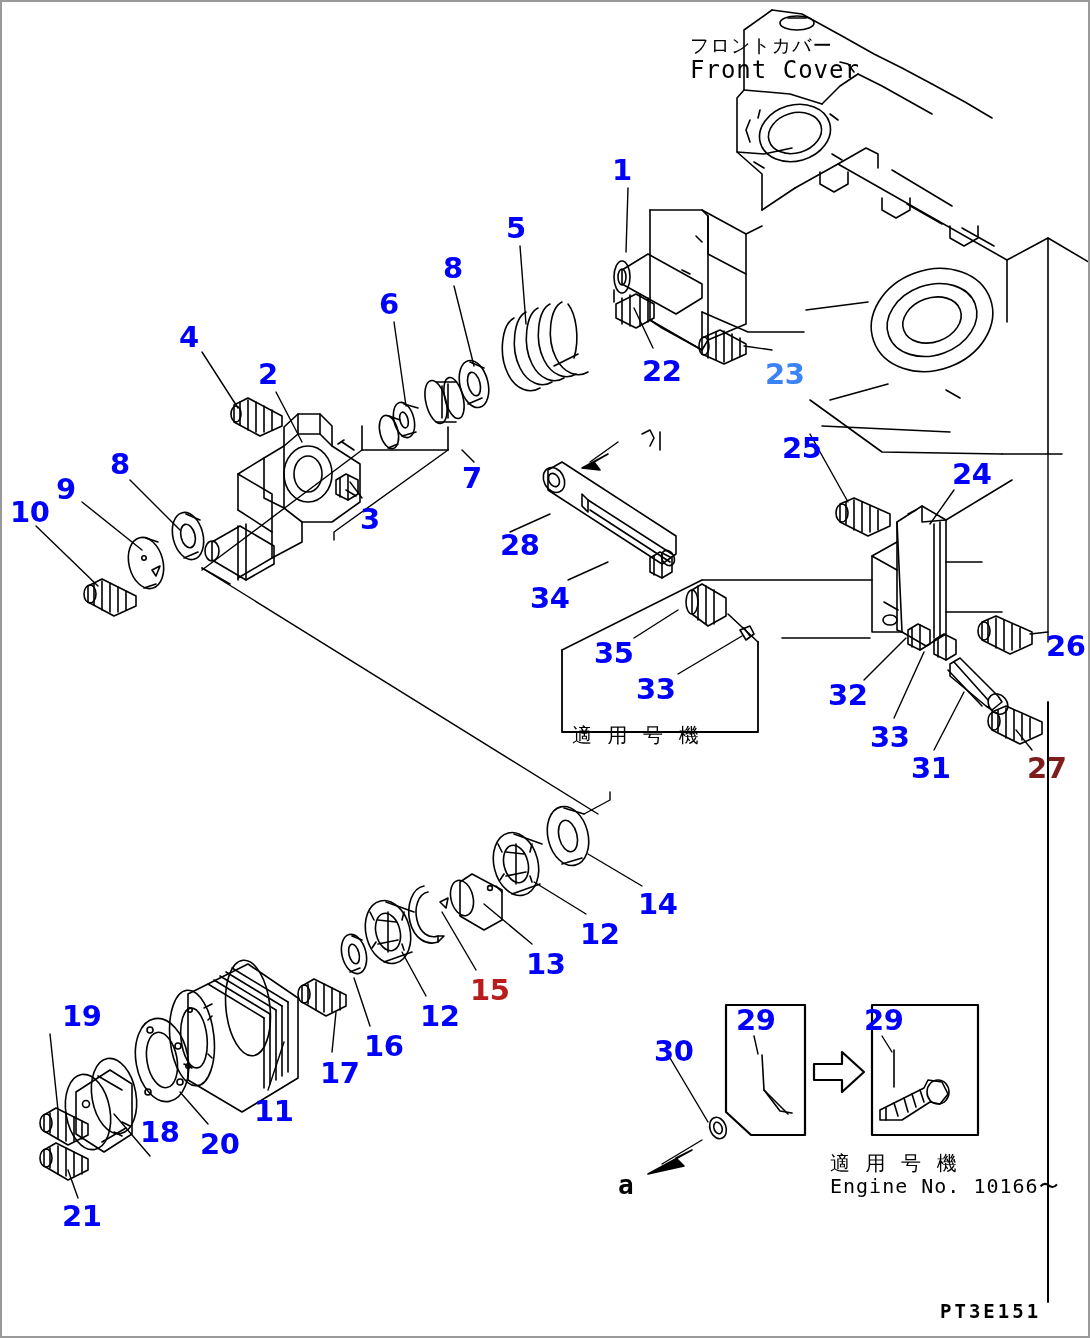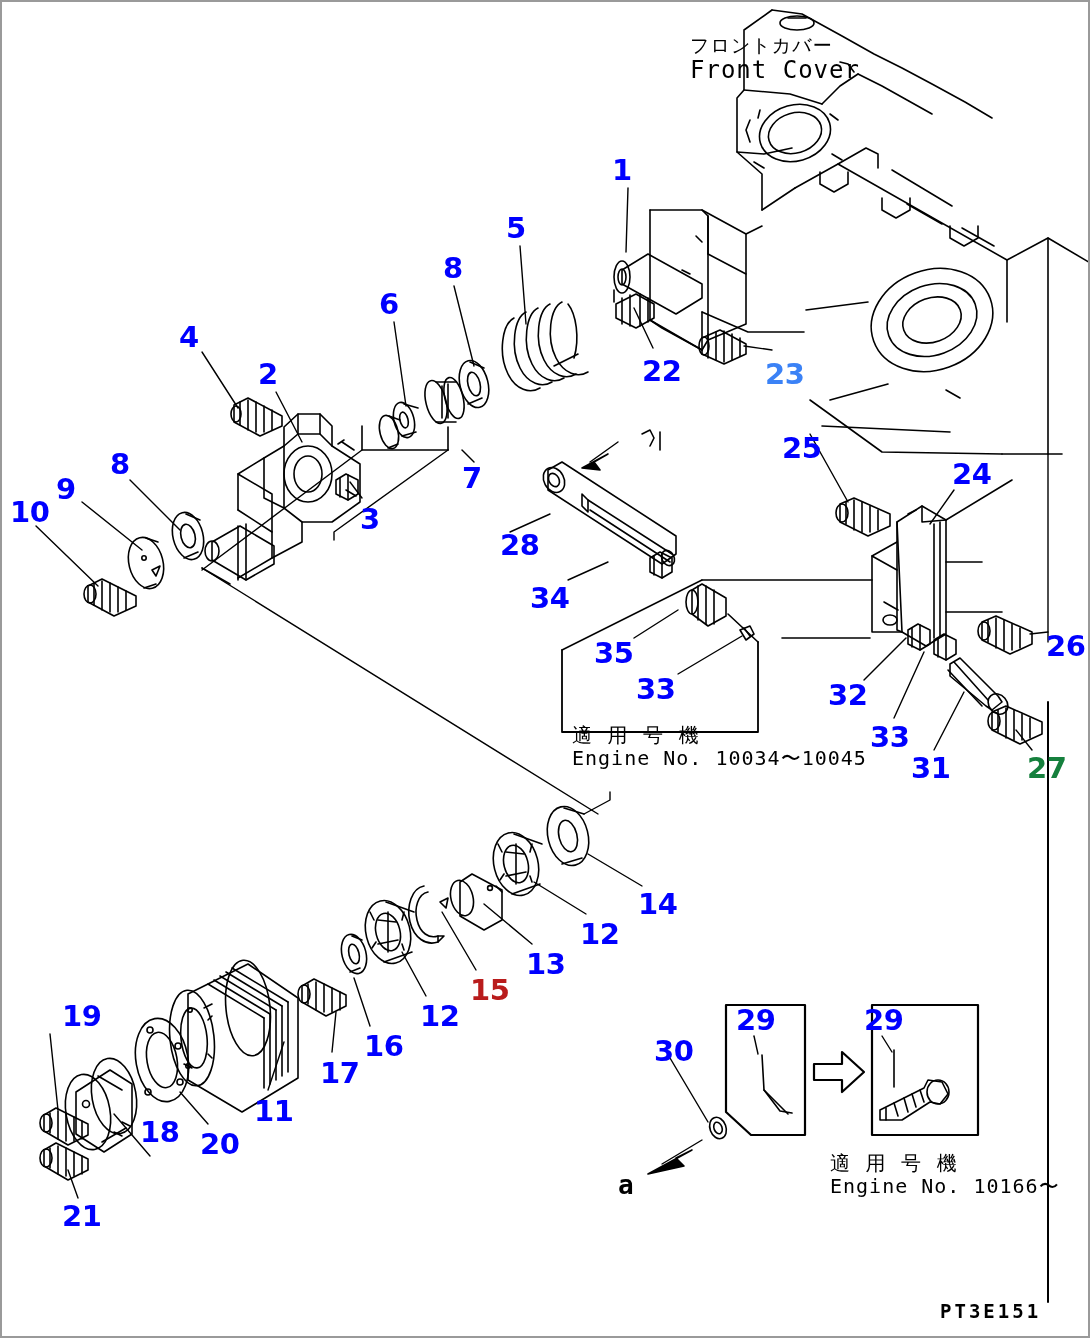--- a/index.html
+++ b/index.html
@@ -523,42 +523,41 @@
         <div class="callout" style="left: 8px; top: 496px; color: rgb(0, 0, 255);">10</div>
         <div class="callout" style="left: 460px; top: 462px; color: rgb(0, 0, 255);">7</div>
         <div class="callout" style="left: 467px; top: 529px; color: rgb(0, 0, 255); margin-left: 31px;">28</div>
         <div class="callout" style="left: 528px; top: 582px; color: rgb(0, 0, 255);">34</div>
         <div class="callout" style="left: 592px; top: 637px; color: rgb(0, 0, 255); text-align: center;">35</div>
         <div class="callout" style="left: 634px; top: 673px; color: rgb(0, 0, 255);">33</div>
         <div class="callout" style="left: 826px; top: 679px; color: rgb(0, 0, 255);">32</div>
         <div class="callout" style="left: 868px; top: 721px; color: rgb(0, 0, 255);">33</div>
         <div class="callout" style="left: 909px; top: 752px; color: rgb(0, 0, 255);">31</div>
         <div class="callout" style="left: 1044px; top: 630px; color: rgb(0, 0, 255);">26</div>
-        <div class="callout" style="left: 1025px; top: 752px; color: #15803d;">27</div>
+        <div class="callout" style="left: 1025px; top: 752px; color: #7f1d1d;">27</div>
         <div class="callout" style="left: 636px; top: 888px; color: rgb(0, 0, 255);">14</div>
         <div class="callout" style="left: 578px; top: 918px; color: rgb(0, 0, 255);">12</div>
         <div class="callout" style="left: 524px; top: 948px; color: rgb(0, 0, 255);">13</div>
         <div class="callout" style="left: 468px; top: 974px; color: #b91c1c;">15</div>
         <div class="callout" style="left: 418px; top: 1000px; color: rgb(0, 0, 255);">12</div>
         <div class="callout" style="left: 362px; top: 1030px; color: rgb(0, 0, 255);">16</div>
         <div class="callout" style="left: 318px; top: 1057px; color: rgb(0, 0, 255);">17</div>
         <div class="callout" style="left: 252px; top: 1095px; color: rgb(0, 0, 255);">11</div>
         <div class="callout" style="left: 24px; top: 1000px; color: rgb(0, 0, 255); margin-left: 36px;">19</div>
         <div class="callout" style="left: 198px; top: 1128px; color: rgb(0, 0, 255);">20</div>
         <div class="callout" style="left: 138px; top: 1116px; color: rgb(0, 0, 255);">18</div>
         <div class="callout" style="left: 60px; top: 1200px; color: rgb(0, 0, 255);">21</div>
         <div class="callout" style="left: 652px; top: 1035px; color: rgb(0, 0, 255);">30</div>
         <div class="callout" style="left: 734px; top: 1004px; color: rgb(0, 0, 255);">29</div>
         <div class="callout" style="left: 862px; top: 1004px; color: rgb(0, 0, 255);">29</div>
       </div>
 
     <div id="note-container">
         <div class="note" style="left: 570px; top: 722px;">
           <span class="jp">適 用 号 機</span>
-          <span class="en">Engine No. 10034〜10045</span>
         </div>
         <div class="note" style="left: 828px; top: 1150px;">
           <span class="jp">適 用 号 機</span>
           <span class="en">Engine No. 10166〜</span>
         </div>
       </div>
 
     <div class="amark" style="left:616px; top:1168px;">a</div>
 
     <div class="pagecode" style="left:938px; top:1298px;">PT3E151</div>

